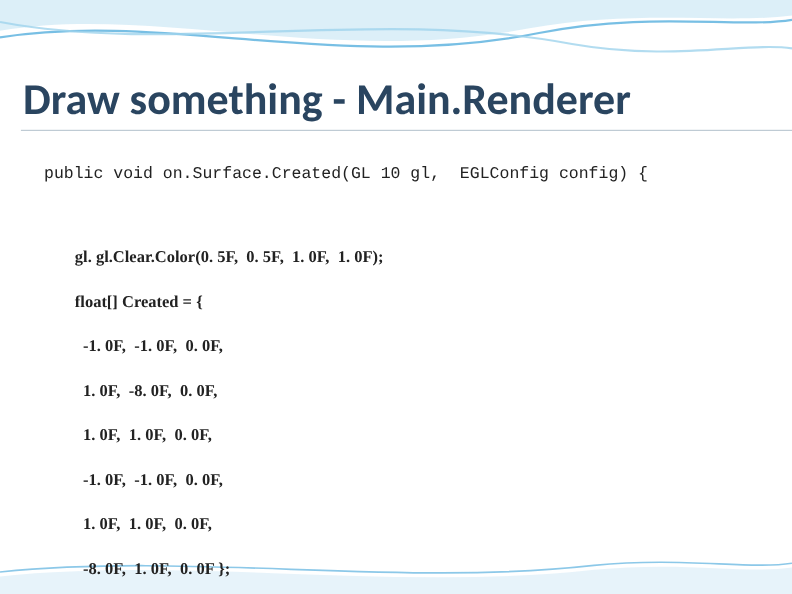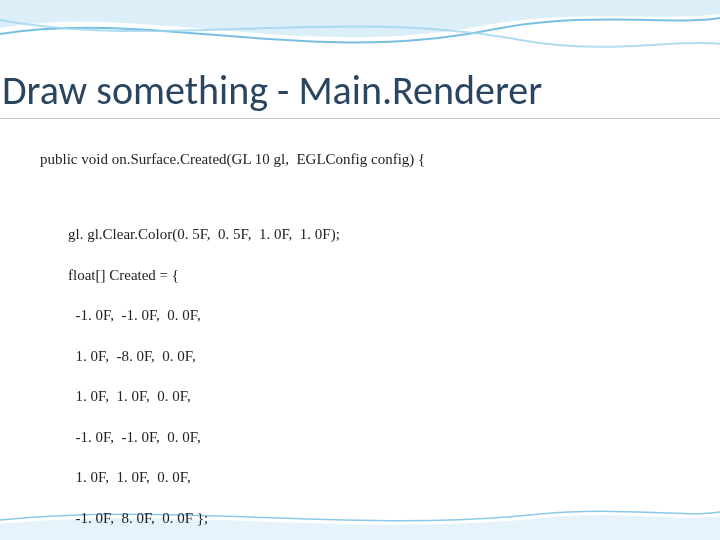--- a/index.html
+++ b/index.html
@@ -21,37 +21,38 @@
     height: 40px;
     pointer-events: none;
   }
   .slide {
     position: relative;
     padding: 70px 0 0 0;
   }
   .title {
     font-size: 40px;
     color: #2a4560;
-    font-weight: 400;
+    font-weight: 700;
     padding: 0 8px 6px 2px;
     border-bottom: 1px solid #b9c6d0;
     line-height: 1.05;
     letter-spacing: 0;
     font-family: Calibri, 'Segoe UI', sans-serif;
+    margin-left: 19px;
   }
   .code-block {
     padding: 10px 40px 0 40px;
     font-size: 15px;
     line-height: 1.35;
     color: #222;
     white-space: pre;
     font-family: Georgia, 'Times New Roman', serif;
   }
-  .indent1 { padding-left: 0; }
-  .indent2 { padding-left: 28px; }
+  .indent1 { padding-left: 0; font-family: Liberation Mono, monospace; }
+  .indent2 { padding-left: 28px; font-weight: bold; }
   .para-gap { height: 14px; }
 </style>
 </head>
 <body>
 
 <svg class="decor-top" viewBox="0 0 720 70" preserveAspectRatio="none">
   <path d="M0,28 C140,4 300,60 480,26 C580,8 660,22 720,14 L720,0 L0,0 Z" fill="#d6ecf7" opacity="0.85"></path>
   <path d="M0,34 C150,10 310,66 490,30 C590,10 670,26 720,18" fill="none" stroke="#3fa4d8" stroke-width="2" opacity="0.7"></path>
   <path d="M0,20 C160,50 340,6 520,40 C610,56 680,38 720,44" fill="none" stroke="#9fd3ec" stroke-width="2" opacity="0.8"></path>
 </svg>
@@ -67,21 +68,21 @@
   <div class="code-block">
 <div class="indent1">public void on.Surface.Created(GL 10 gl,  EGLConfig config) {</div>
 <div class="para-gap"></div>
 <div class="indent2">gl. gl.Clear.Color(0. 5F,  0. 5F,  1. 0F,  1. 0F);</div>
 <div class="indent2">float[] Created = {</div>
 <div class="indent2">  -1. 0F,  -1. 0F,  0. 0F,</div>
 <div class="indent2">  1. 0F,  -8. 0F,  0. 0F,</div>
 <div class="indent2">  1. 0F,  1. 0F,  0. 0F,</div>
 <div class="indent2">  -1. 0F,  -1. 0F,  0. 0F,</div>
 <div class="indent2">  1. 0F,  1. 0F,  0. 0F,</div>
-<div class="indent2">  -1. 0F,  8. 0F,  0. 0F };</div>
+<div class="indent2">  -8. 0F,  1. 0F,  0. 0F };</div>
 
 
 
 
 
 
 
   </div>
 </div>
 

